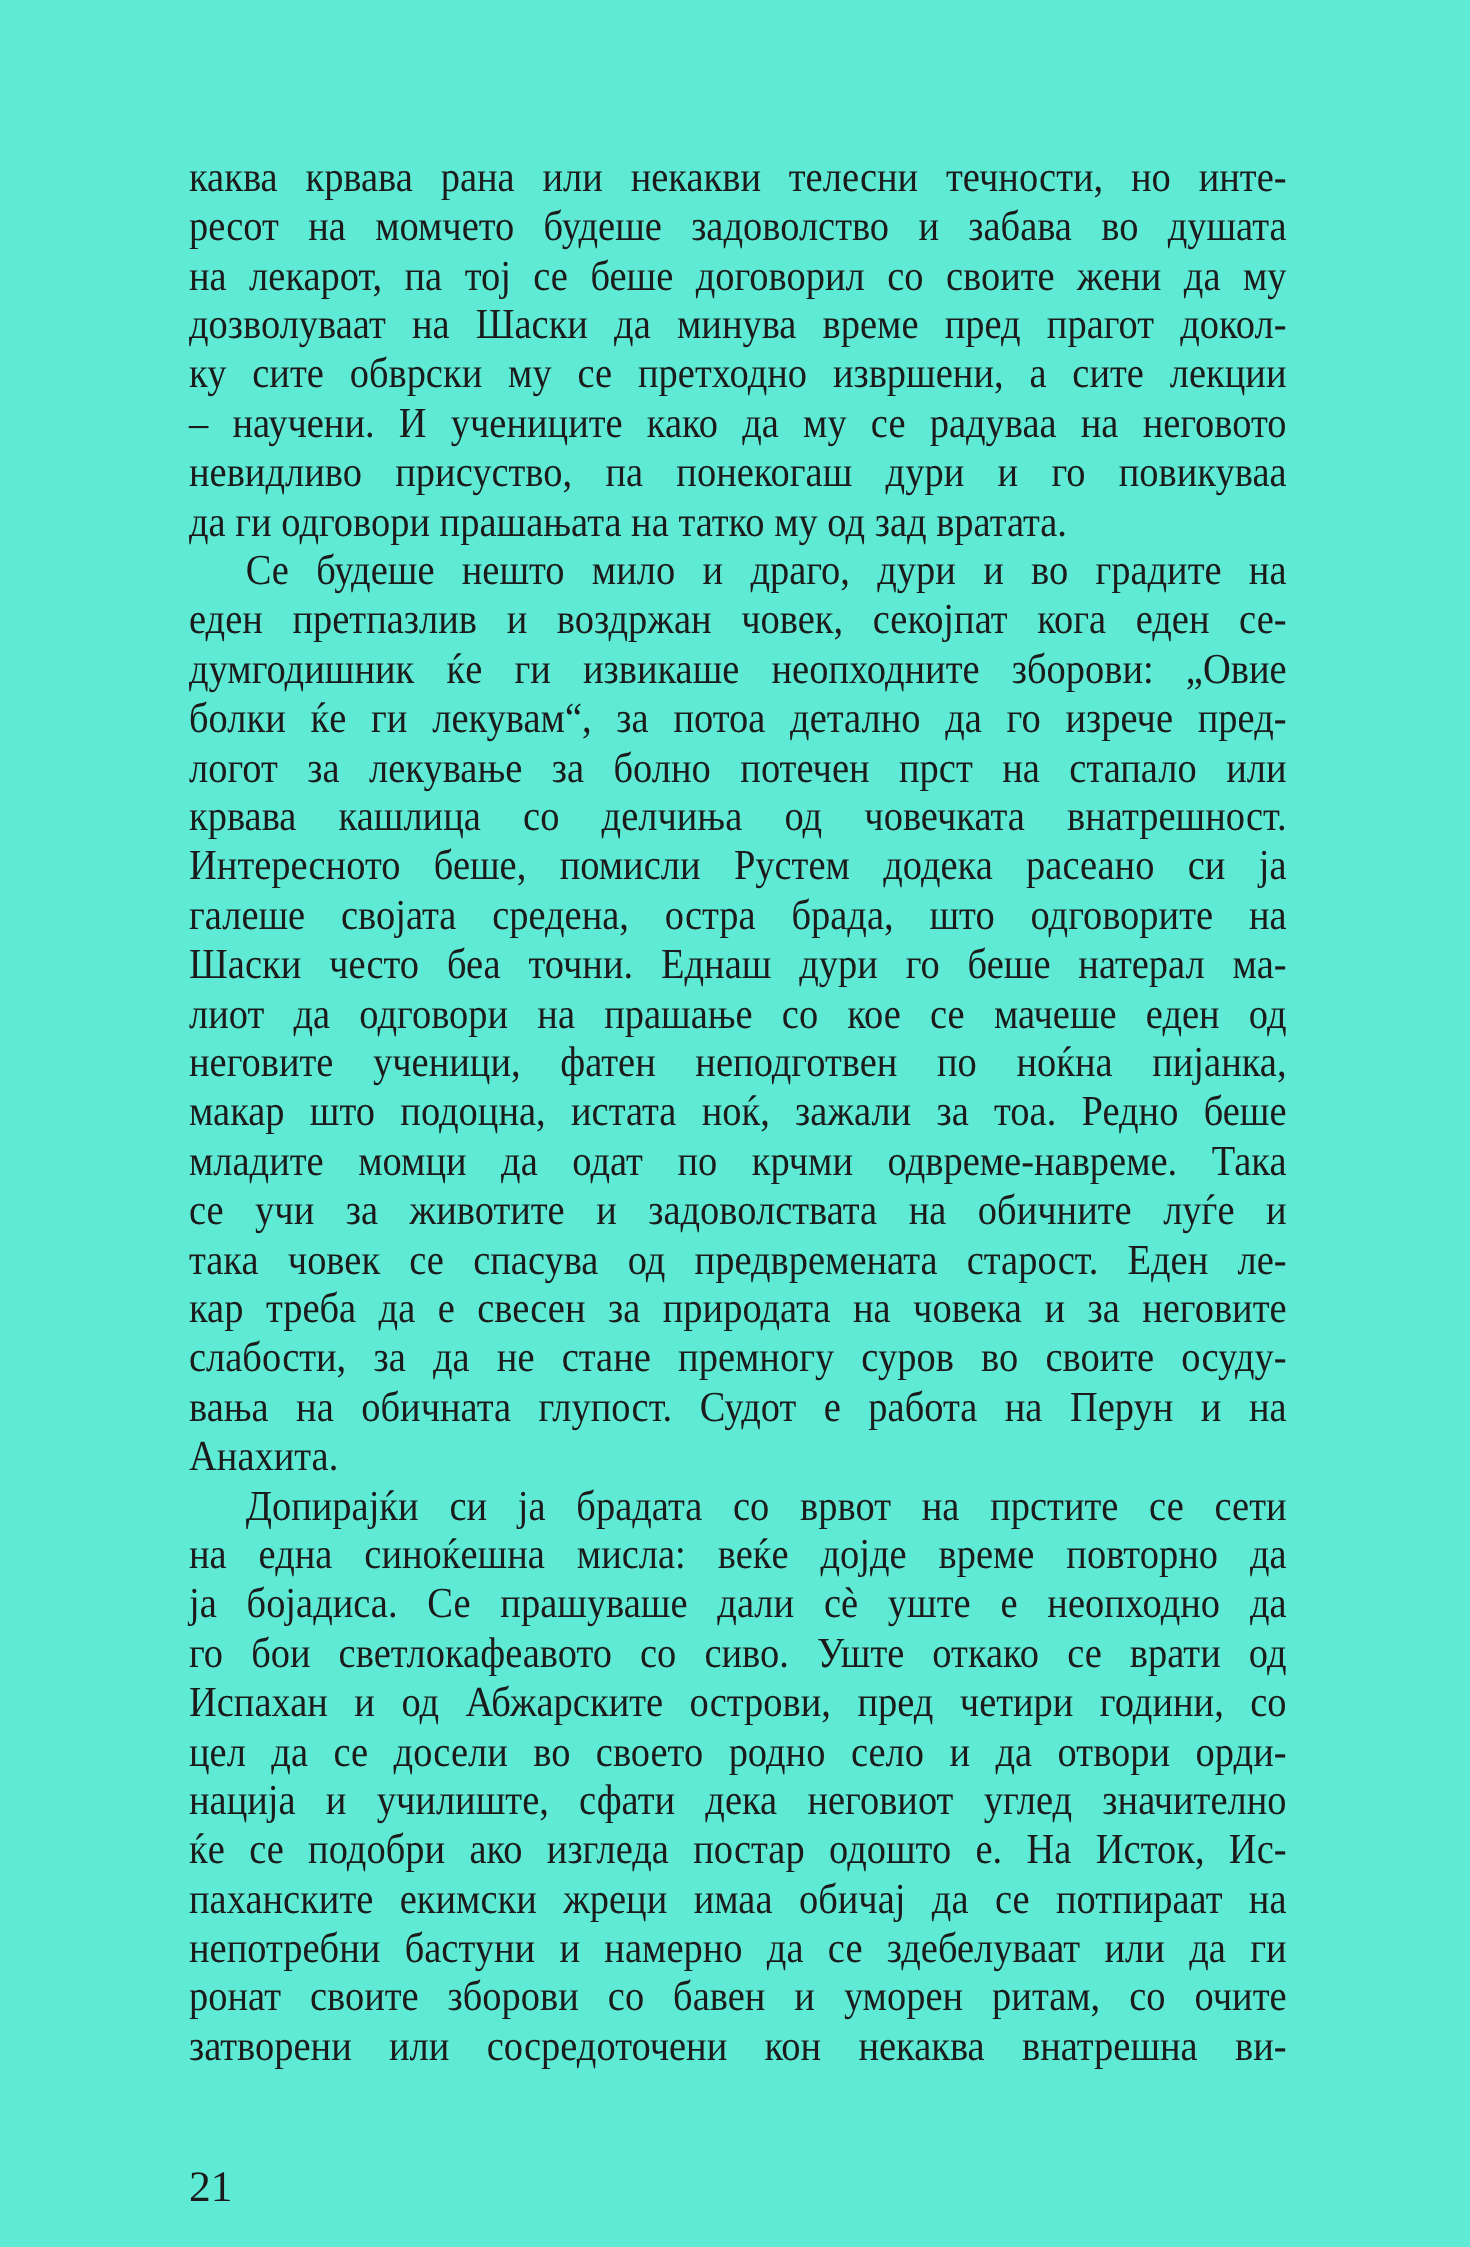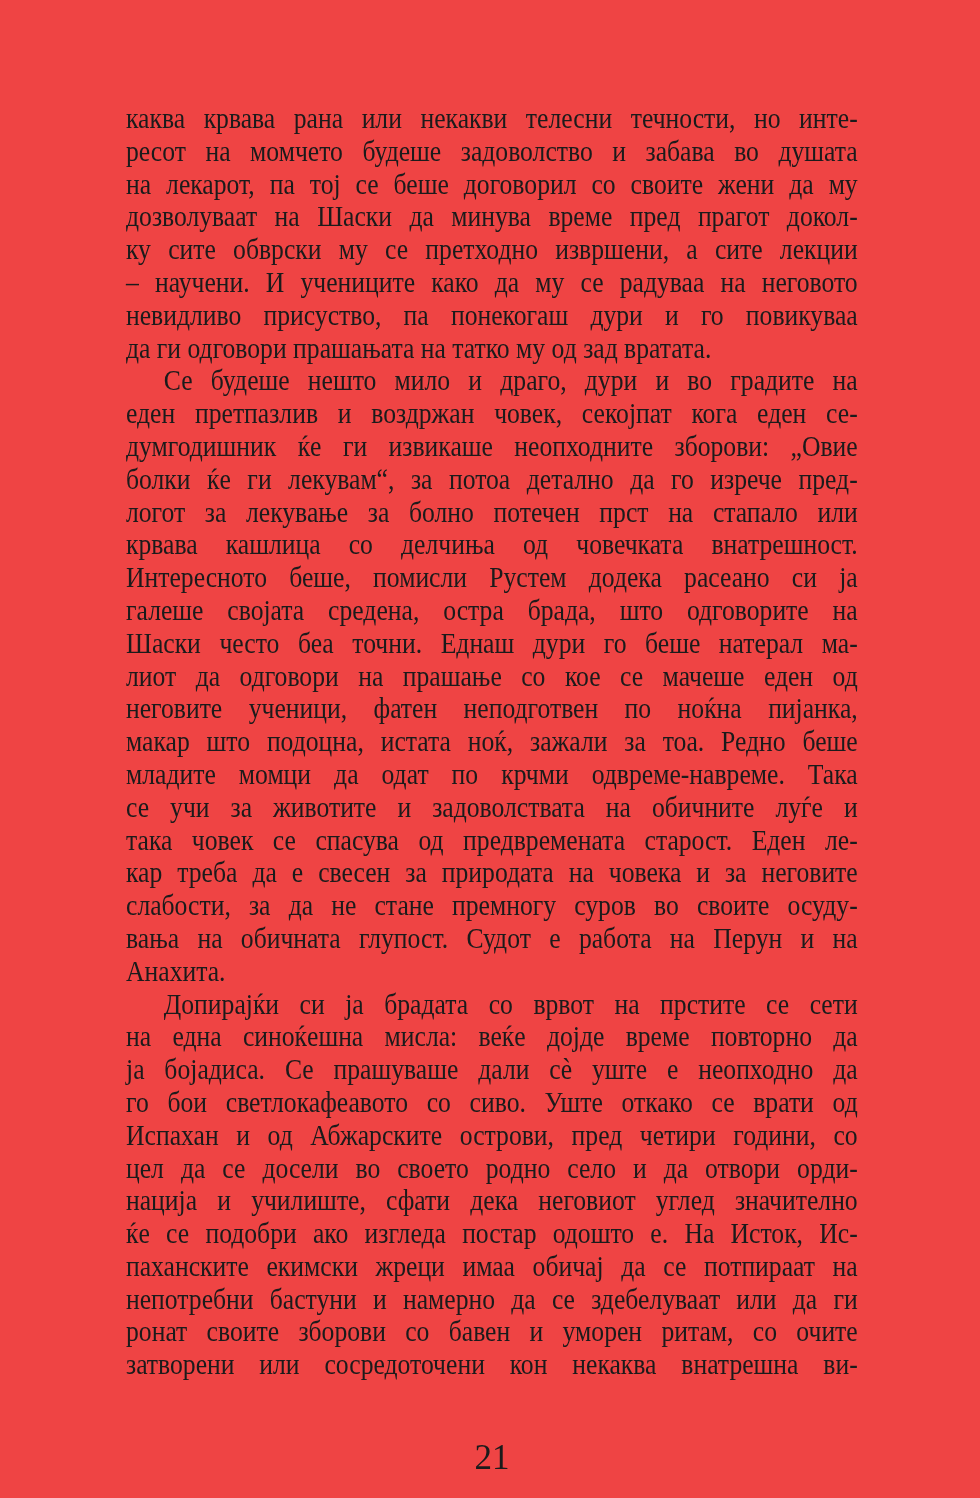--- a/index.html
+++ b/index.html
@@ -5,21 +5,21 @@
   html, body {
     margin: 0;
     padding: 0;
     background: #e8e8e8;
   }
   .page {
     position: relative;
     width: 980px;
     height: 1498px;
     margin: 0 auto;
-    background: #ef4444;
+    background: #5eead4;
     overflow: hidden;
     font-family: "Liberation Serif", "DejaVu Serif", serif;
     color: #1b1b1b;
   }
   .text-block {
     position: absolute;
     left: 126px;
     top: 103px;
     width: 813px;
     transform: scaleX(0.9);
@@ -42,22 +42,21 @@
     text-align-last: justify;
   }
   .line.indent {
     text-indent: 42px;
   }
   .page-number {
     position: absolute;
     left: 126px;
     top: 1441px;
     width: 732px;
-    text-align: center;
-    font-size: 35px;
+    font-size: 29px;
     line-height: 34px;
     color: #1b1b1b;
   }
 </style>
 </head>
 <body>
 
 <div class="page">
   <div class="text-block">
       <div class="paragraph">

